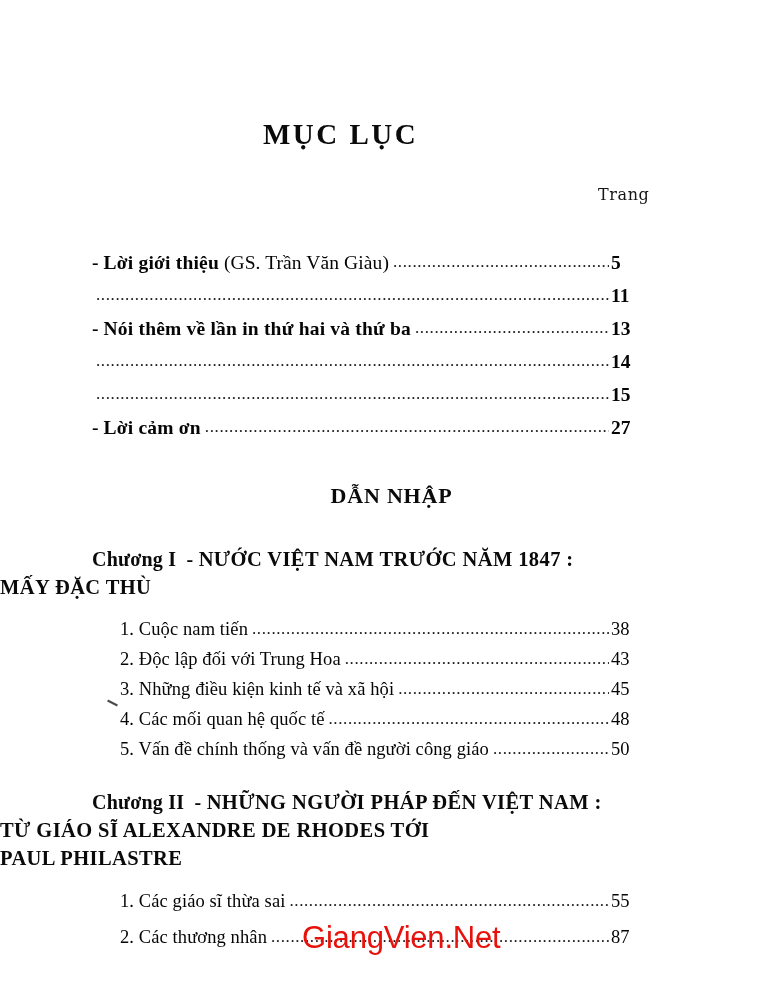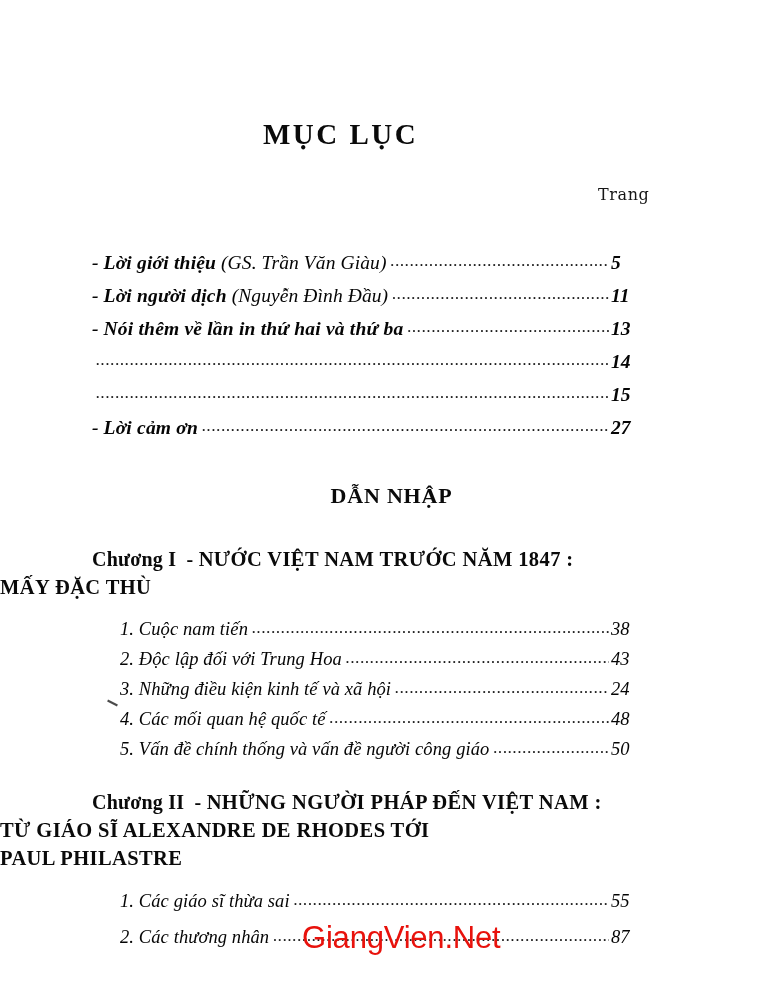--- a/index.html
+++ b/index.html
@@ -39,23 +39,22 @@
     font-family: "DejaVu Serif", "Liberation Serif", serif;
     font-size: 16px;
     letter-spacing: 0.6px;
     color: #161616;
   }
 
   
   .toc-line {
     position: absolute;
     display: flex;
-    align-items: flex-start;
+    align-items: center;
     white-space: nowrap;
-    font-style: italic;
   }
   .toc-text {
     flex: 0 0 auto;
   }
   .leader {
     flex: 1 1 auto;
     overflow: hidden;
     white-space: nowrap;
     margin: 0 2px 0 4px;
     font-size: 17px;
@@ -178,21 +177,20 @@
 
   <div class="trang-label">Trang</div>
 
   <div class="toc-line front-entry" style="top:252px">
     <span class="toc-text"><span class="bold-part">-</span> <span class="bold-part">Lời giới thiệu</span> <span class="paren-part">(GS. Trần Văn Giàu)</span></span>
     <span class="leader">.............................................................................................................</span>
     <span class="pageno">5</span>
   </div>
 
   <div class="toc-line front-entry" style="top:285px">
-    <span class="toc-text"><span class="bold-part">-</span> <span class="bold-part">Lời người dịch</span> <span class="paren-part">(Nguyễn Đình Đầu)</span></span>
     <span class="leader">.............................................................................................................</span>
     <span class="pageno">11</span>
   </div>
 
   <div class="toc-line front-entry" style="top:318px">
     <span class="toc-text"><span class="bold-part">-</span> <span class="bold-part">Nói thêm về lần in thứ hai và thứ ba</span> <span class="paren-part"></span></span>
     <span class="leader">.............................................................................................................</span>
     <span class="pageno">13</span>
   </div>
 
@@ -227,21 +225,21 @@
 
   <div class="toc-line sub-entry" style="top:649px">
     <span class="toc-text"><span>2.</span> <span>Độc lập đối với Trung Hoa</span></span>
     <span class="leader">.............................................................................................................</span>
     <span class="pageno">43</span>
   </div>
 
   <div class="toc-line sub-entry" style="top:679px">
     <span class="toc-text"><span>3.</span> <span>Những điều kiện kinh tế và xã hội</span></span>
     <span class="leader">.............................................................................................................</span>
-    <span class="pageno">24</span>
+    <span class="pageno">45</span>
   </div>
 
   <div class="scan-tick"></div>
 
   <div class="toc-line sub-entry" style="top:709px">
     <span class="toc-text"><span>4.</span> <span>Các mối quan hệ quốc tế</span></span>
     <span class="leader">.............................................................................................................</span>
     <span class="pageno">48</span>
   </div>
 

